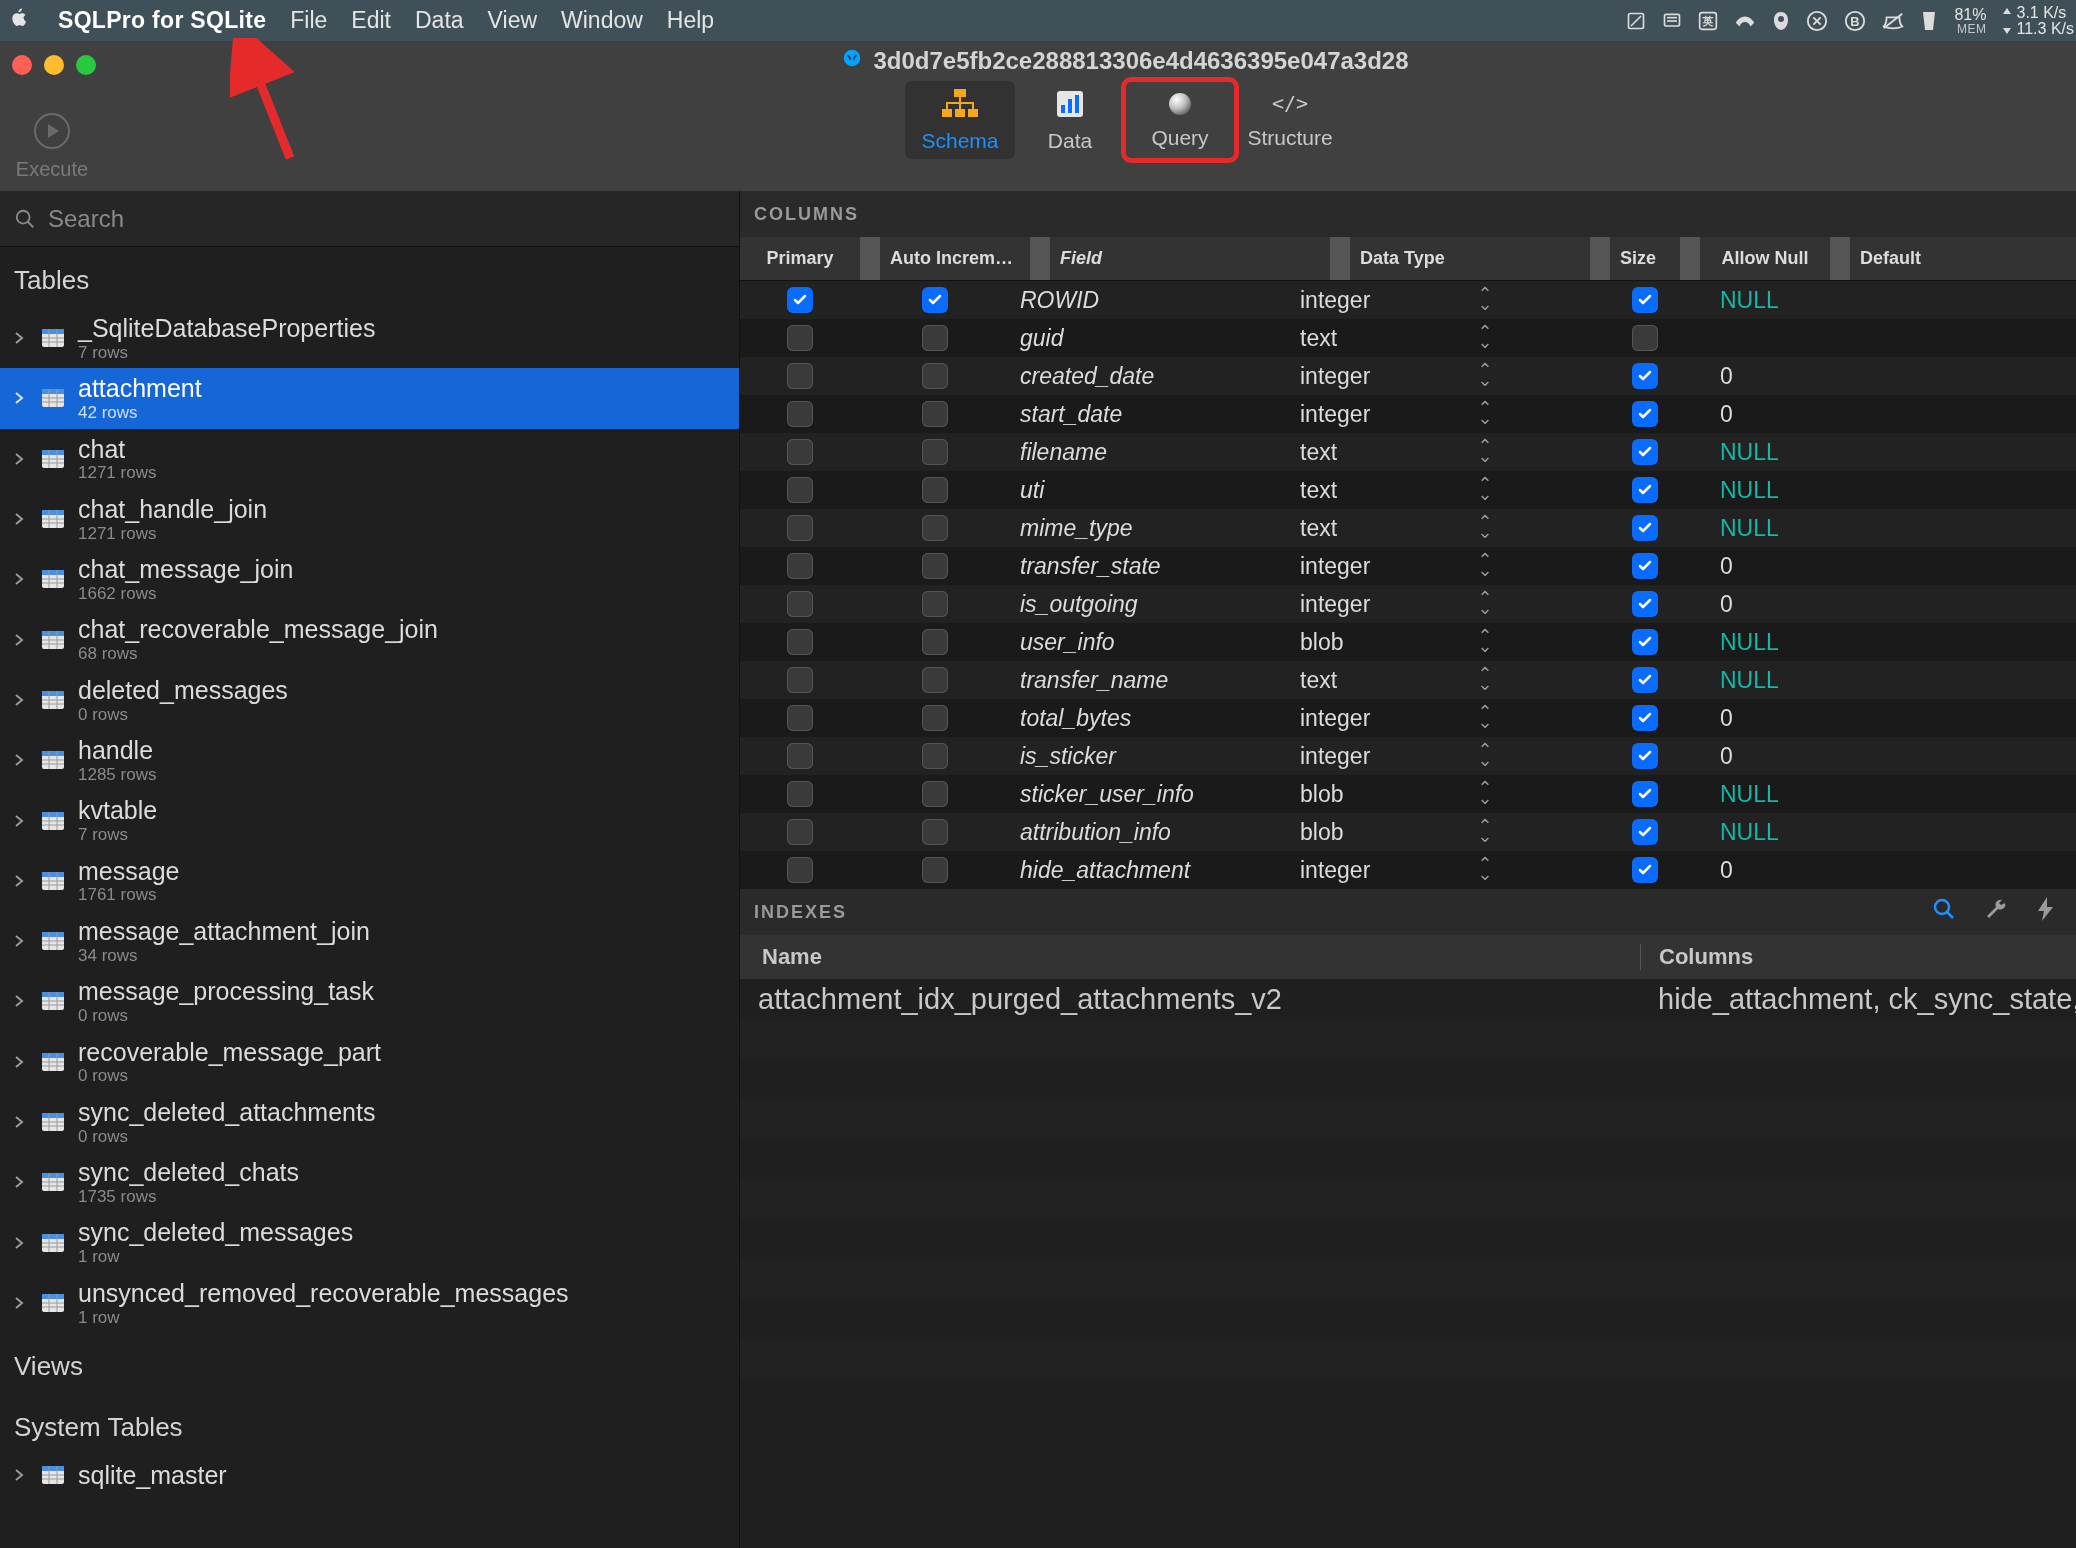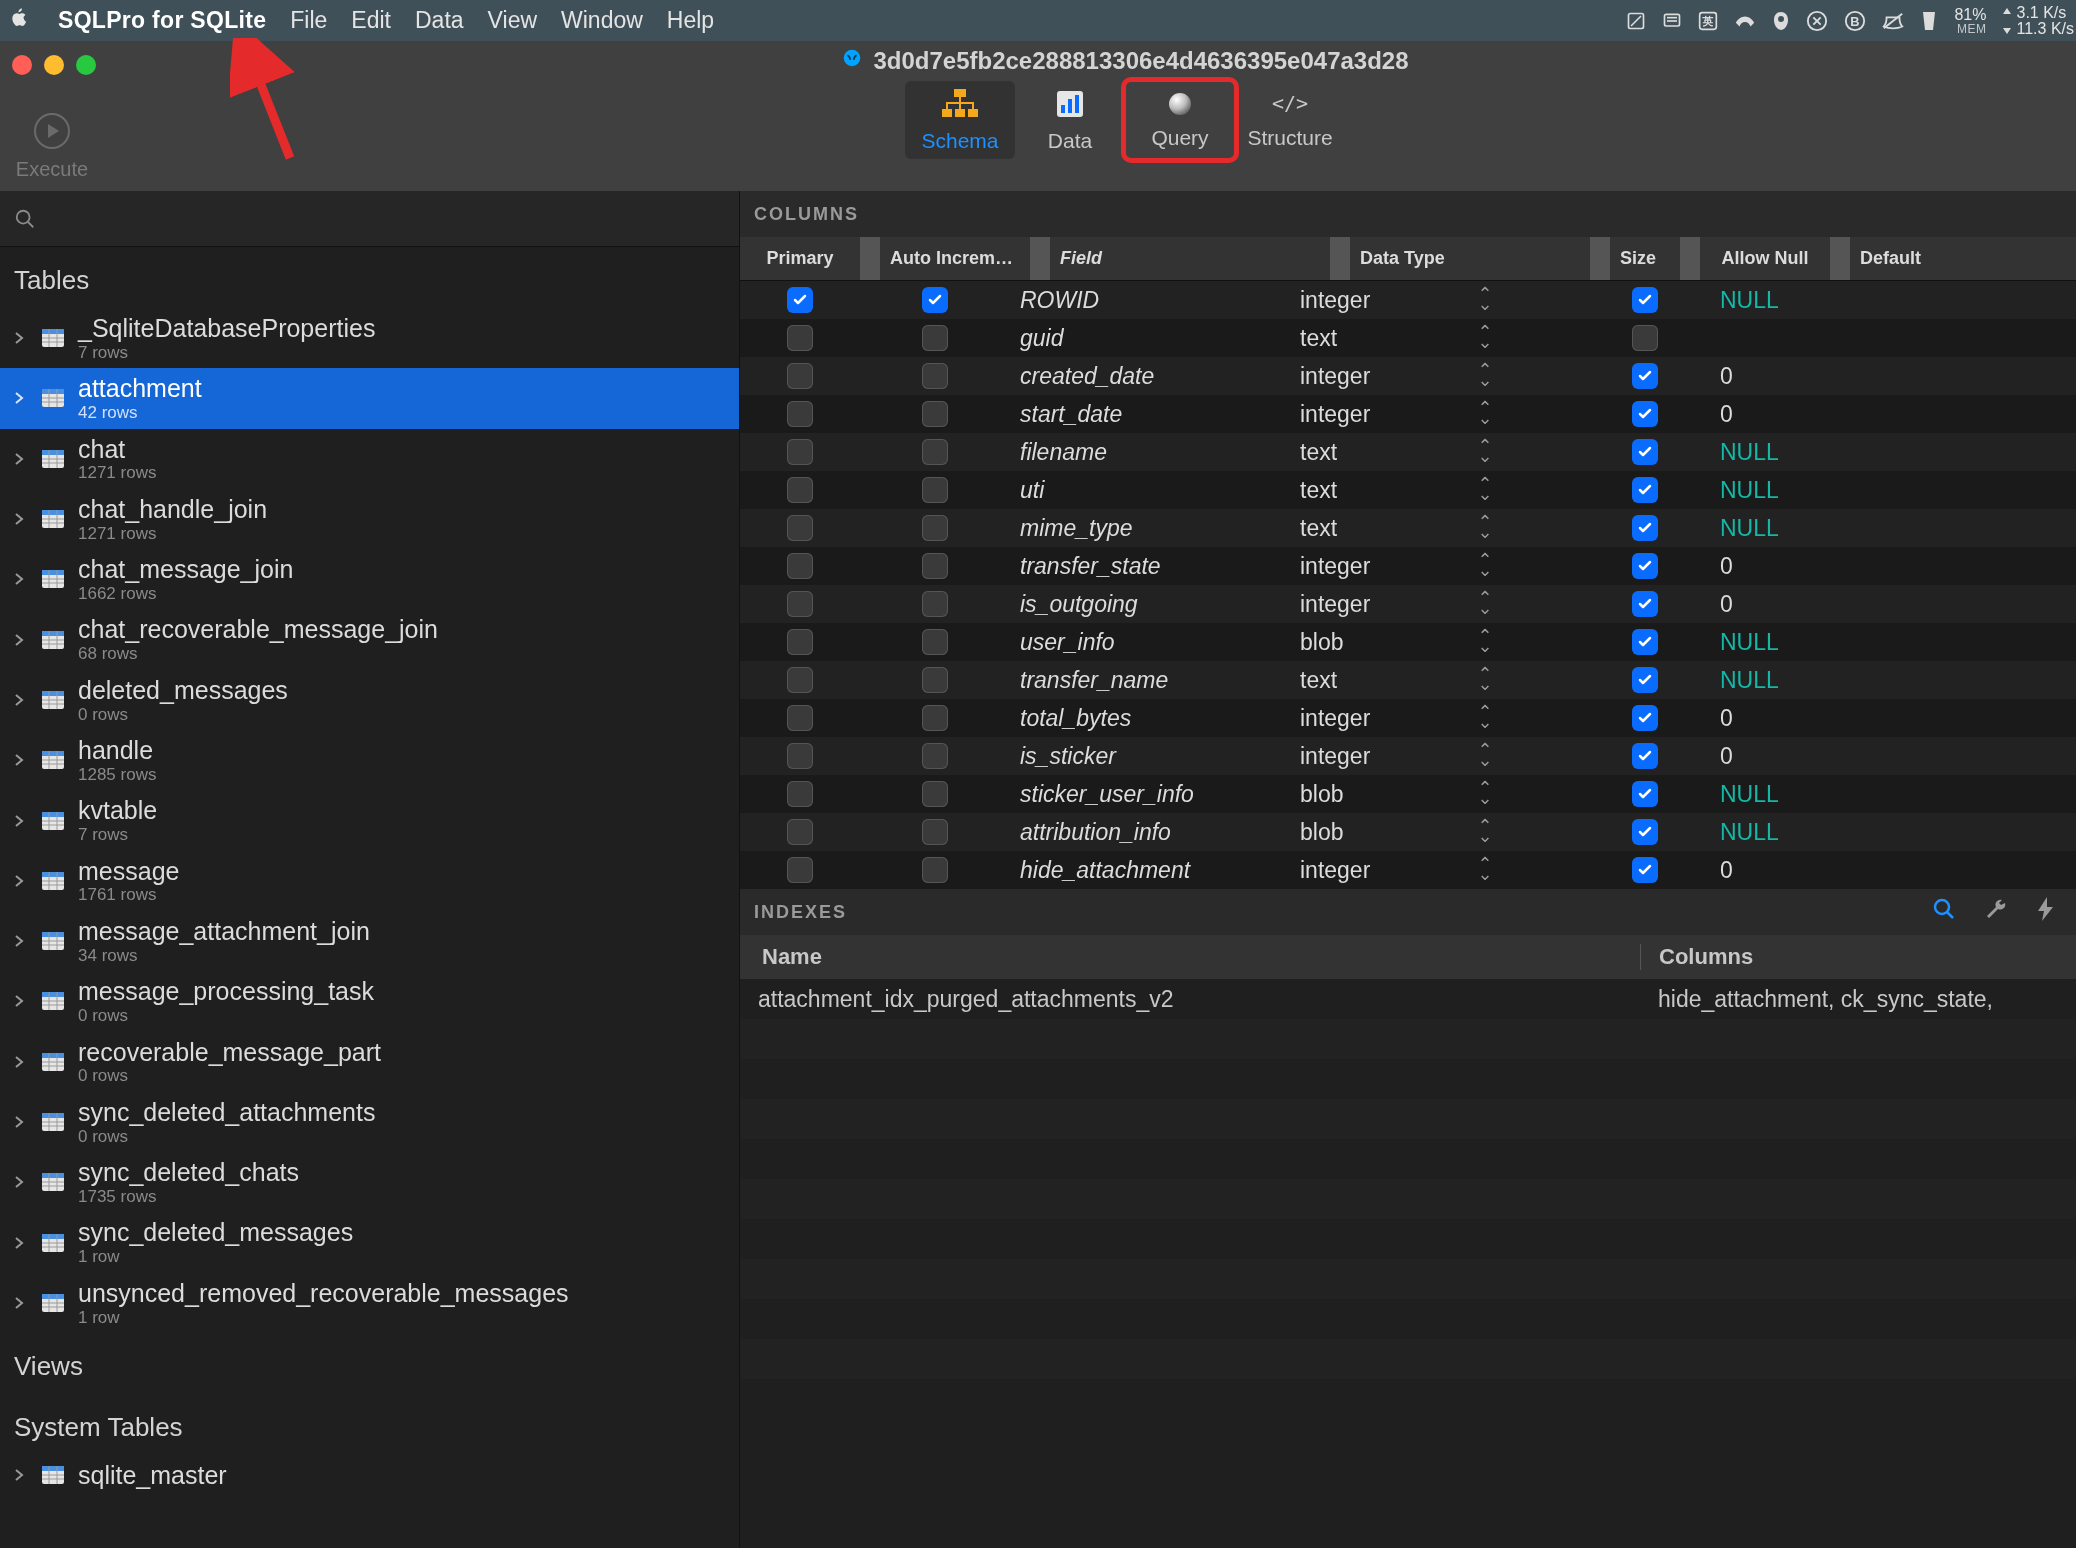--- a/index.html
+++ b/index.html
@@ -152,21 +152,21 @@
     justify-content:space-between;
   }
   .indexes-head .lbl { font-size:18px; letter-spacing:2px; color:#9a9a9a; font-weight:700; }
   .indexes-head .tools { display:flex; gap:28px; align-items:center; padding-right:6px; }
   .indexes-cols {
     display:flex; align-items:center; height:44px; background:#333333; font-size:22px; font-weight:600;
   }
   .ic-name { width: 900px; padding-left:22px; }
   .ic-cols { flex:1; padding-left:18px; }
   .idx-rows { flex:1; display:flex; flex-direction:column; overflow:hidden; }
-  .idx-row { display:flex; align-items:center; height:40px; font-size:23px; }
+  .idx-row { display:flex; align-items:center; height:40px; font-size:29px; }
   .idx-row.alt { background:#222222; }
   .idx-row .ic-name { width:900px; padding-left:18px; }
   .idx-row .ic-cols { flex:1; padding-left:18px; white-space:nowrap; overflow:hidden; text-overflow:clip; }
 
   
   .red-arrow {
     position:absolute; left:230px; top:38px; pointer-events:none; z-index:50;
   }
 </style>
 </head>
@@ -349,20 +349,21 @@
   </div>
 
   <div class="body">
 
     <div class="sidebar">
       <div class="searchbar">
         <svg width="22" height="22" viewBox="0 0 24 24">
             <circle cx="10" cy="10" r="7" fill="none" stroke="#8a8a8a" stroke-width="2"></circle>
             <line x1="15" y1="15" x2="21" y2="21" stroke="#8a8a8a" stroke-width="2"></line>
           </svg>
+        <input type="text" placeholder="Search" style="">
       </div>
 
       <div class="section-head">Tables</div>
       <div class="items" id="tables-list">
           <div class="item">
             <span class="chev">
               <svg width="12" height="14" viewBox="0 0 10 14">
                 <path d="M2 2l6 5-6 5" fill="none" stroke="currentColor" stroke-width="2"></path>
               </svg>
             </span>

